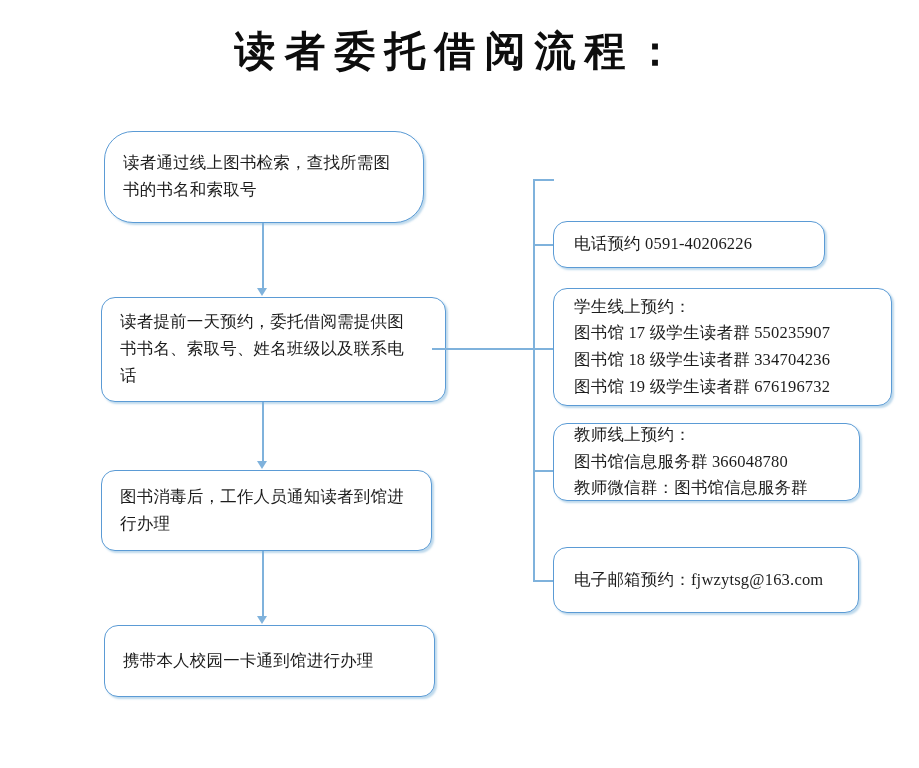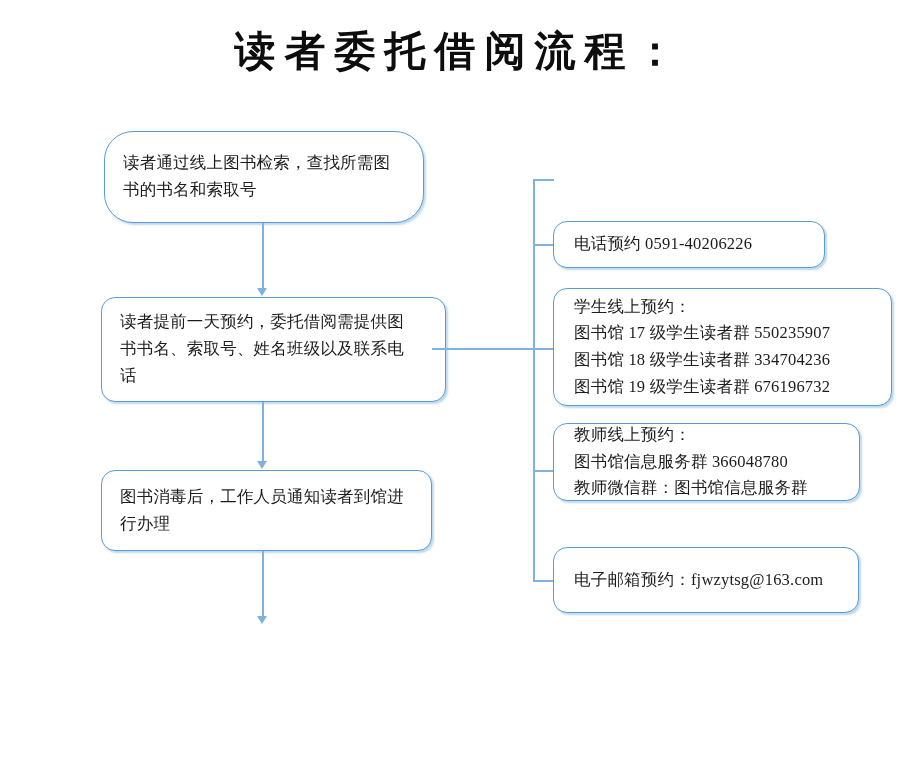--- a/index.html
+++ b/index.html
@@ -91,20 +91,23 @@
     <div class="txt">读者提前一天预约，委托借阅需提供图
 书书名、索取号、姓名班级以及联系电
 话</div>
   </div>
 
   <div class="node left-node" style="left:101px; top:470px; width:331px; height:81px;">
     <div class="txt">图书消毒后，工作人员通知读者到馆进
 行办理</div>
   </div>
 
+  <div class="node left-node" style="left:104px; top:625px; width:331px; height:72px;">
+    <div class="txt">携带本人校园一卡通到馆进行办理</div>
+  </div>
 
   <div class="vline" style="left:262px; top:223px; height:66px;"></div>
   <div class="arrowhead" style="left:257px; top:288px;"></div>
 
   <div class="vline" style="left:262px; top:402px; height:60px;"></div>
   <div class="arrowhead" style="left:257px; top:461px;"></div>
 
   <div class="vline" style="left:262px; top:551px; height:66px;"></div>
   <div class="arrowhead" style="left:257px; top:616px;"></div>
 

